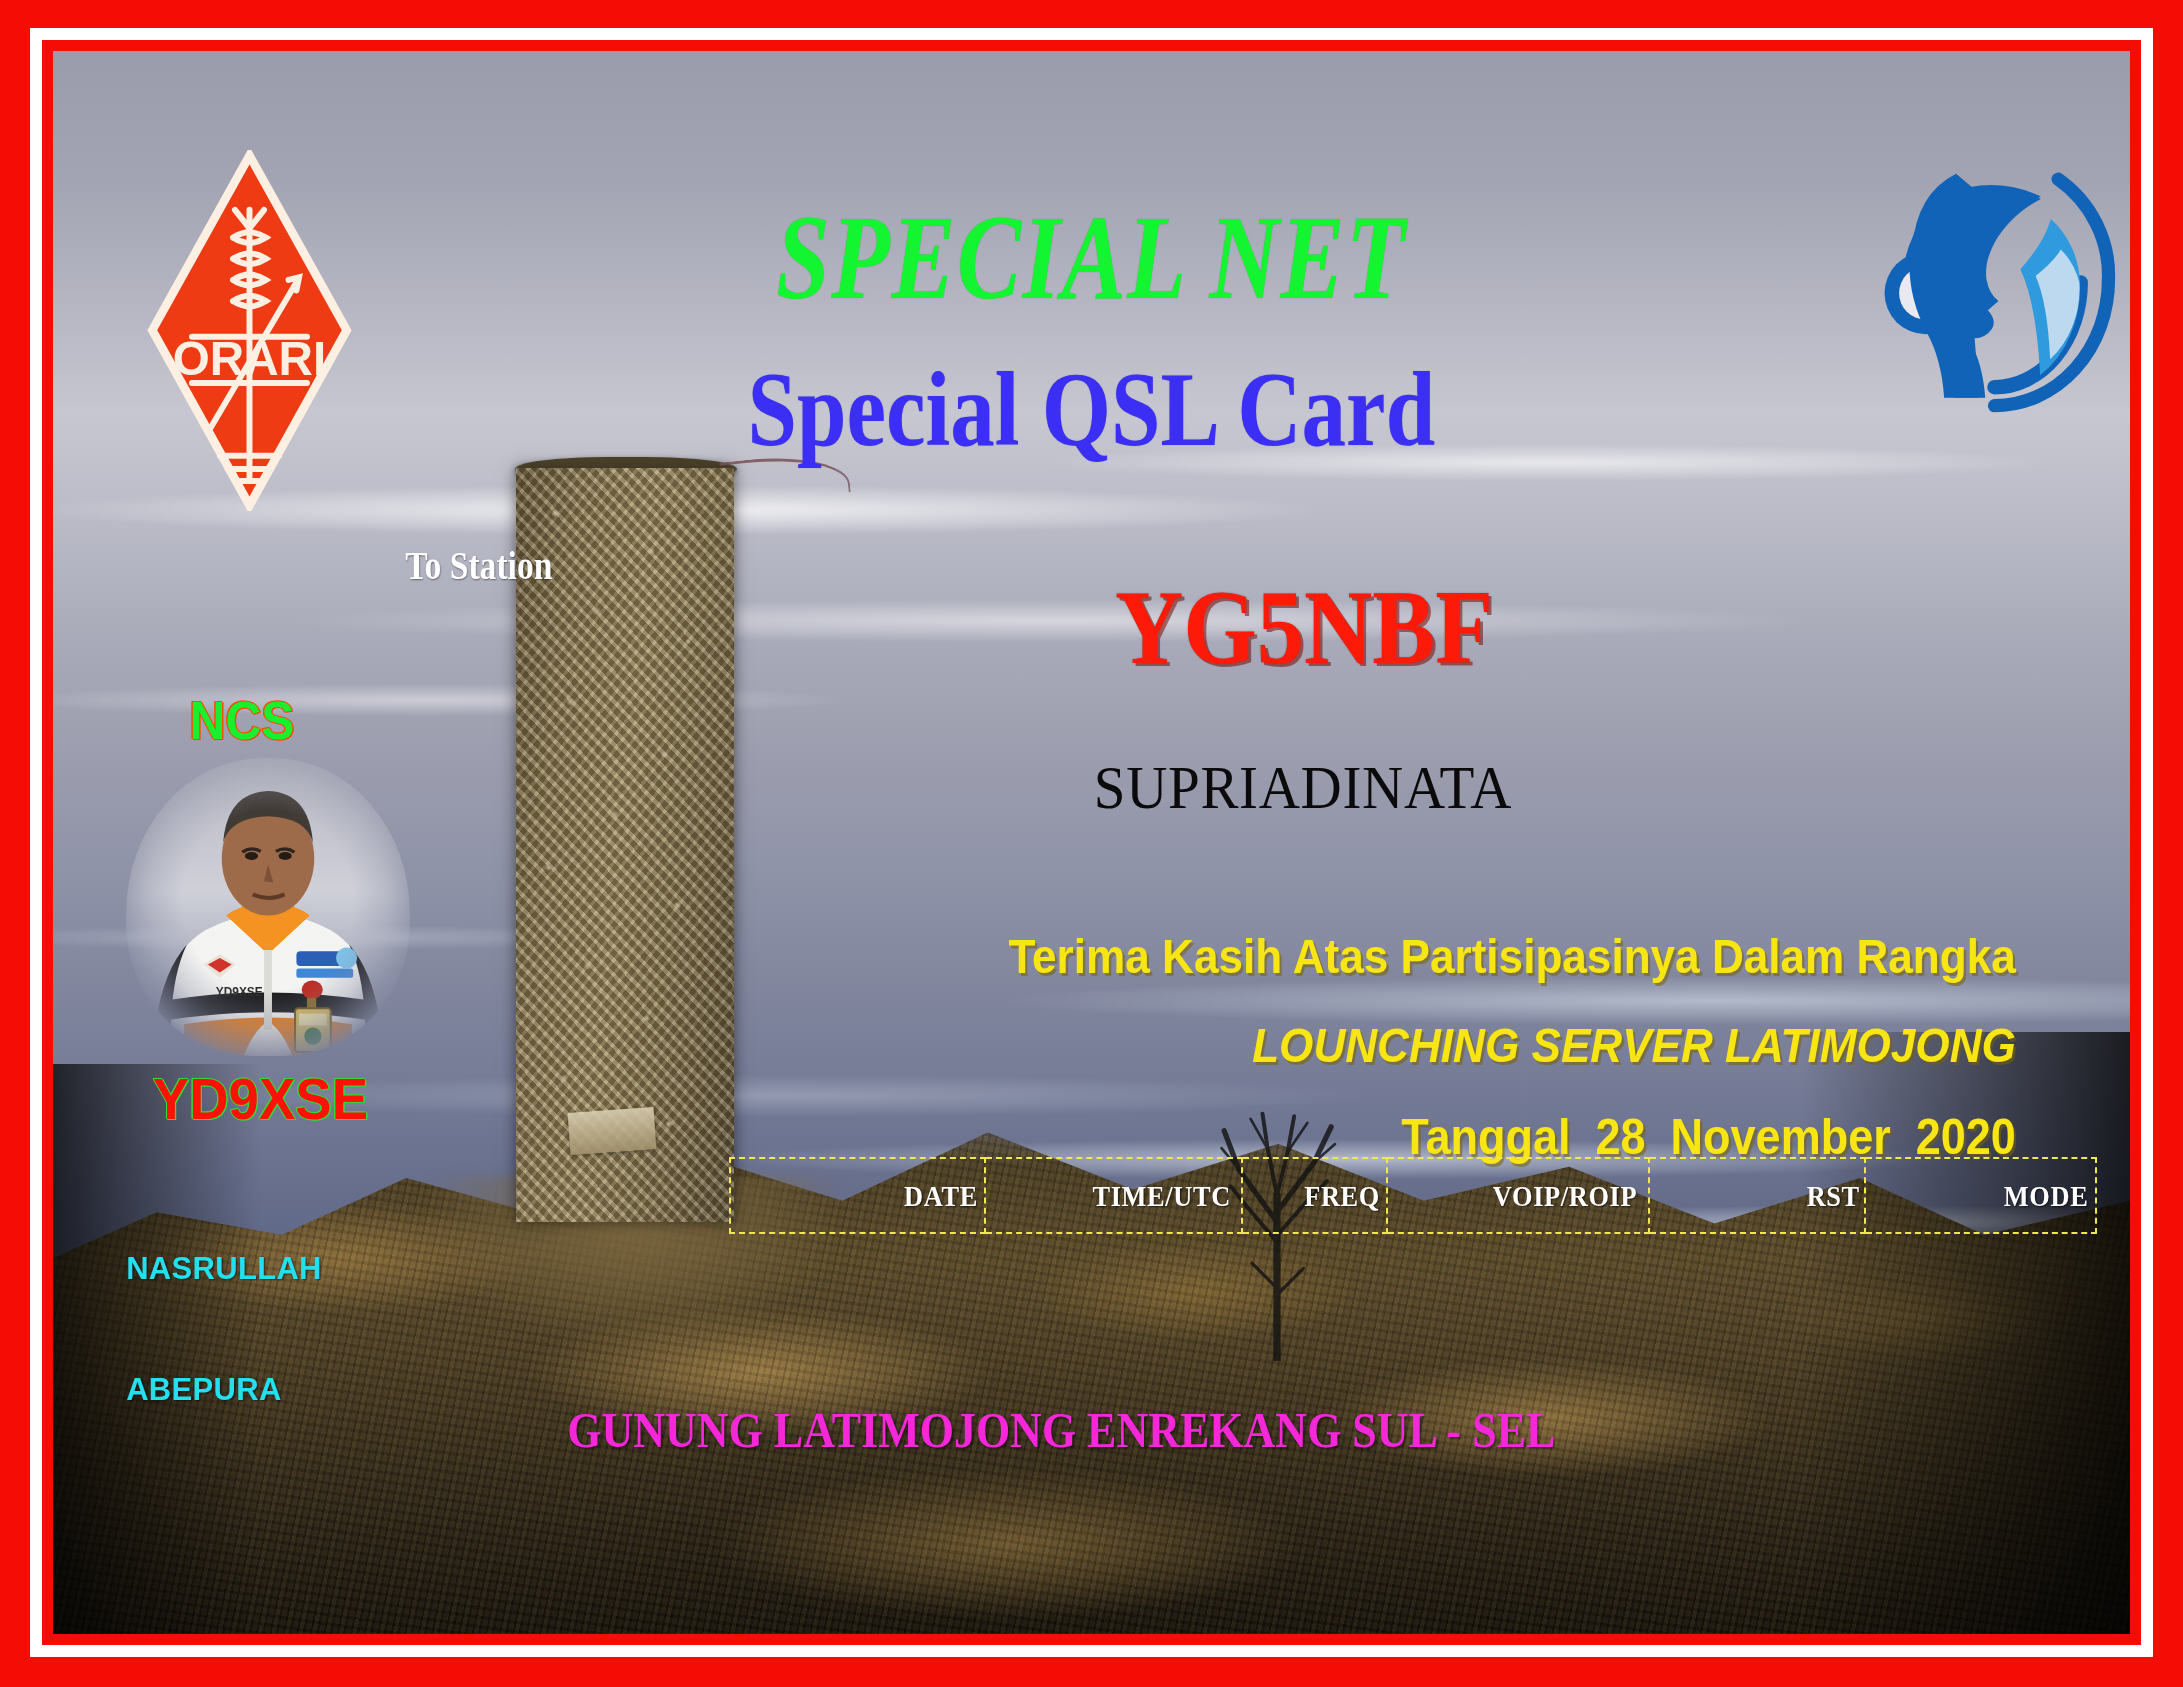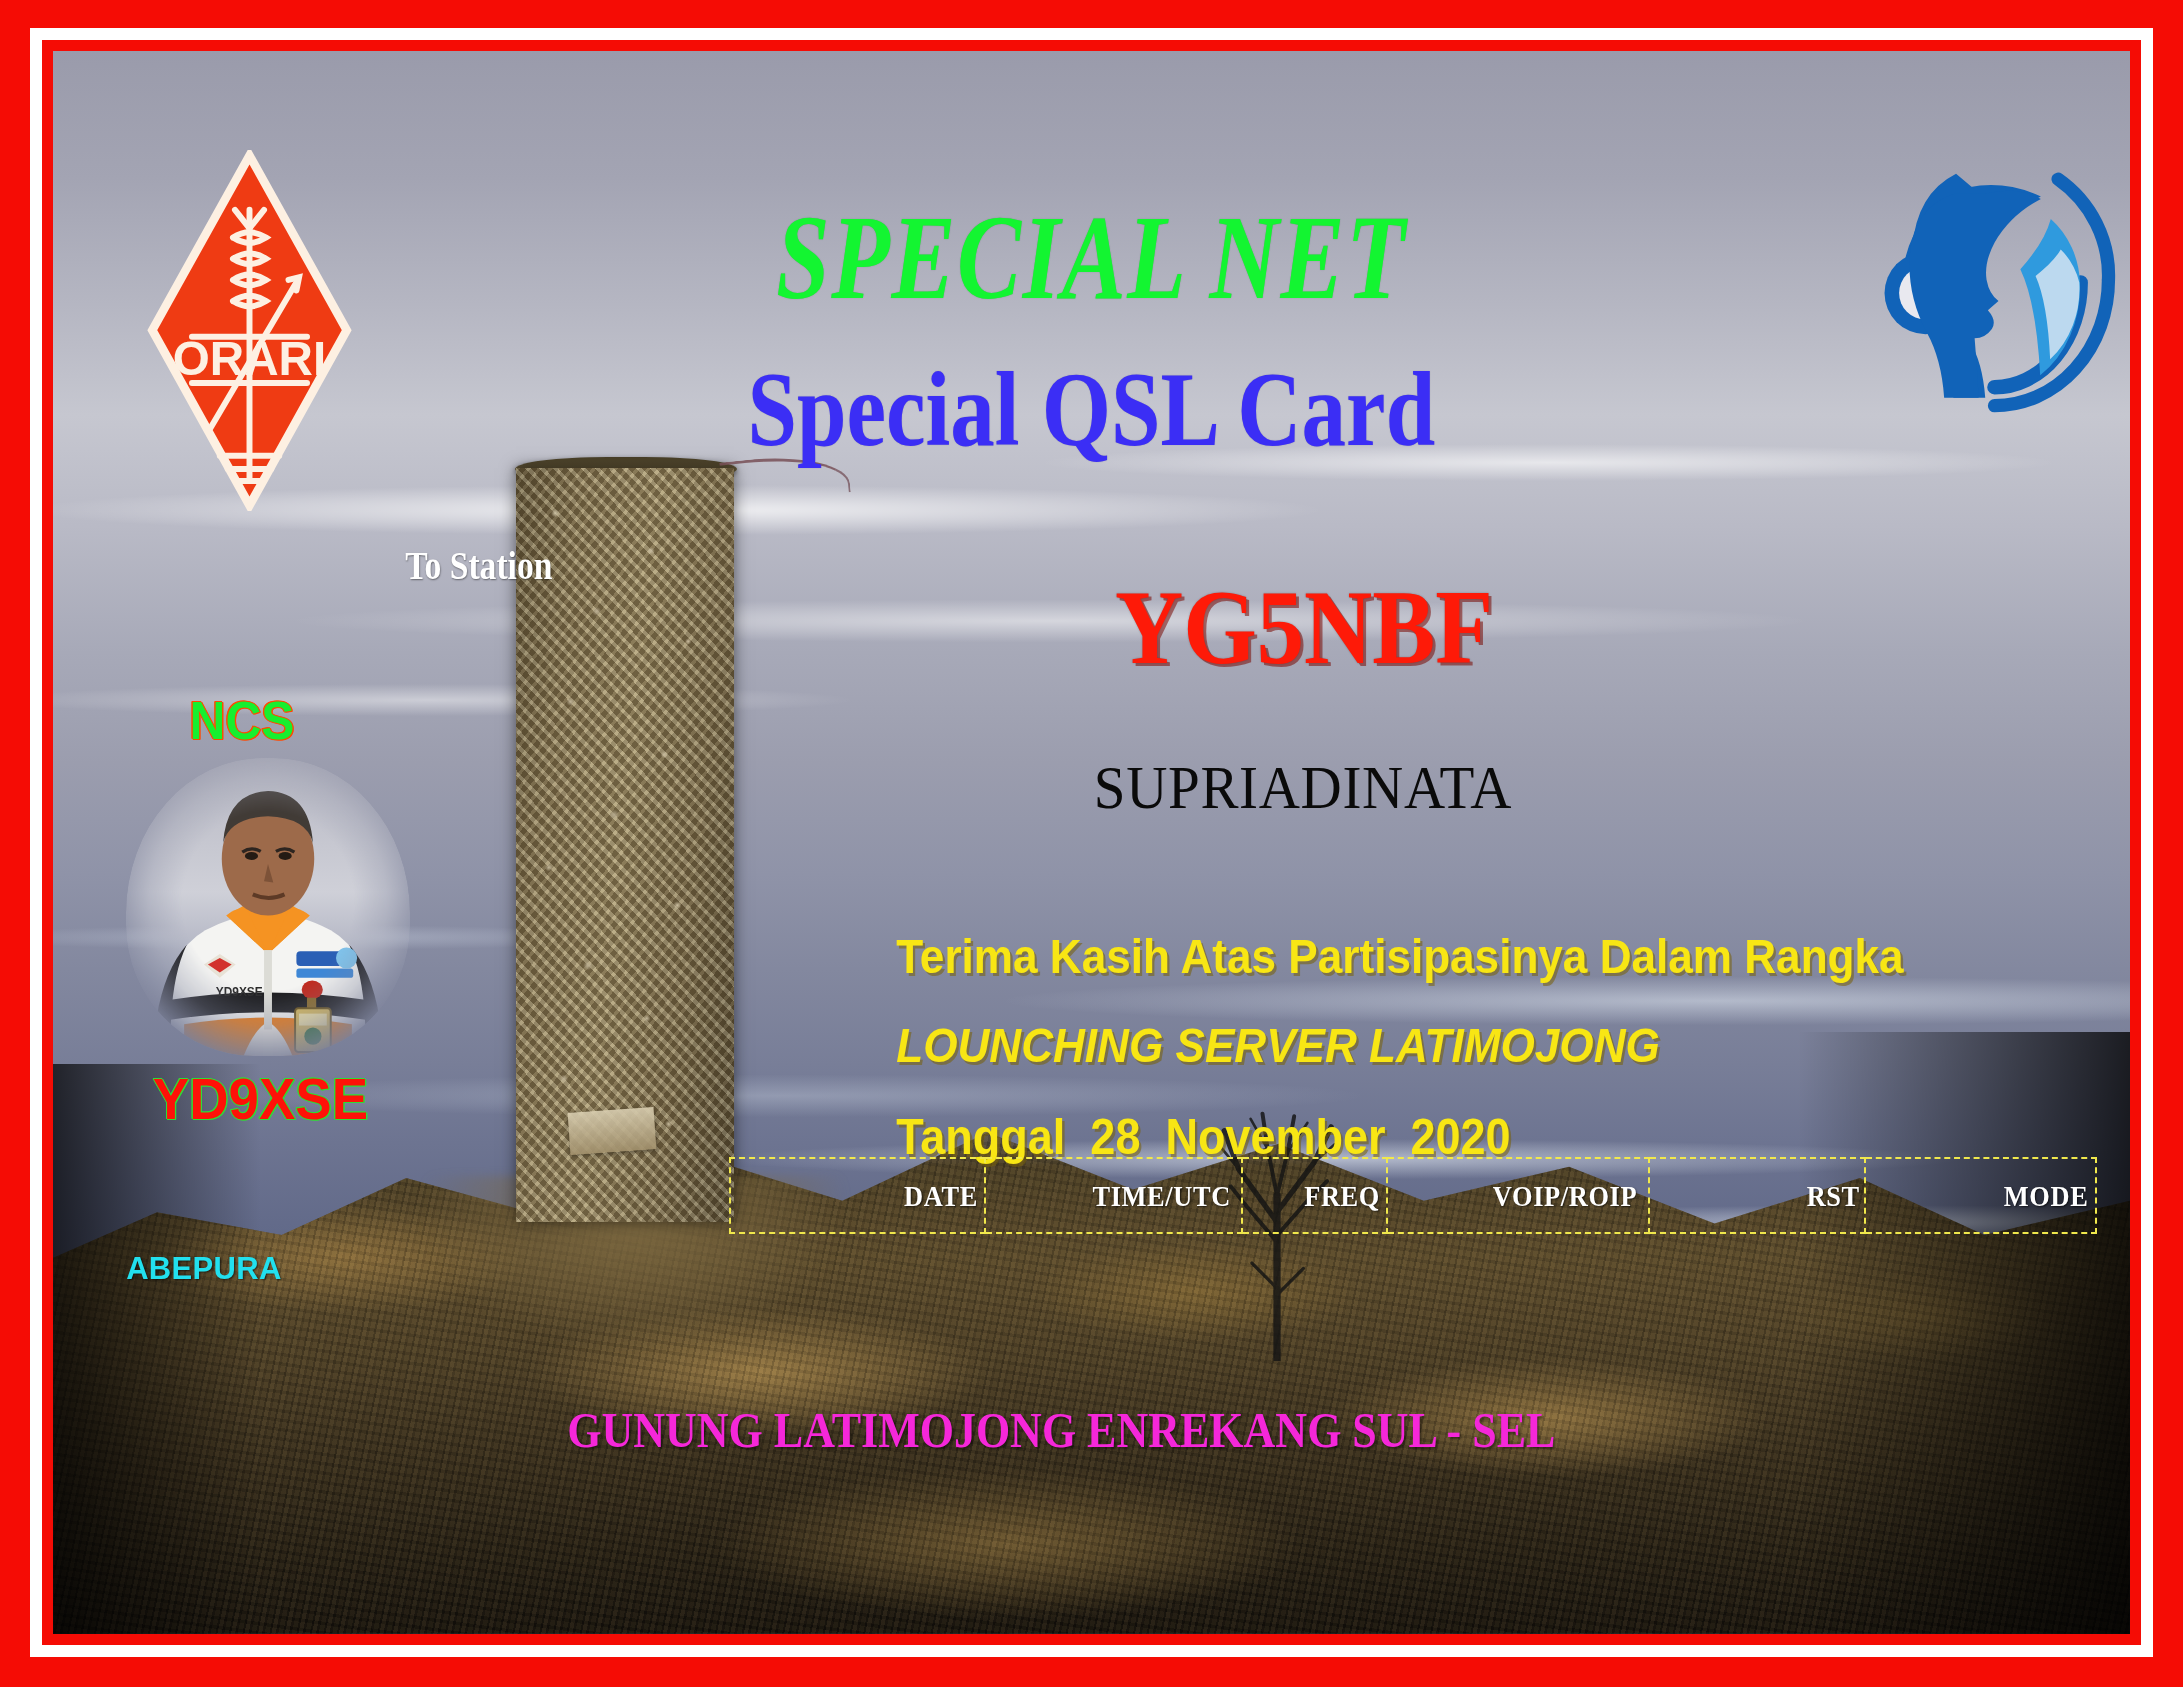--- a/index.html
+++ b/index.html
@@ -134,21 +134,21 @@
 
   .to-station{left:336px;top:490px;font-size:41px;font-weight:bold;color:#ffffff;
         transform:scaleX(.82);text-shadow:0.7px 0.7px 2px rgba(0,0,0,.45);}
 
   .callsign{left:920px;top:516px;width:662px;text-align:center;font-size:105px;font-weight:bold;
         color:#fe1a08;transform:scaleX(.90);
         text-shadow:3.3px 3.3px 0 rgba(120,10,4,.55), 0 0 2px rgba(0,0,0,.3);}
   .opname{left:853px;top:701px;width:794px;text-align:center;font-size:62px;color:#0a0a0a;
         transform:scaleX(.92);letter-spacing:0.7px;}
 
-  .thanks-wrap{left:781px;top:853px;width:1244px;text-align:left;
+  .thanks-wrap{left:781px;top:853px;width:1244px;text-align:right;
         font-family:"Liberation Sans",sans-serif;color:#f8e614;}
   .thanks-l1{font-size:49px;font-weight:bold;transform:scaleX(.90);
         text-shadow:2.6px 2.6px 0 rgba(120,96,10,.55);}
   .thanks-l2{font-size:49px;font-weight:bold;font-style:italic;transform:scaleX(.90);
         margin-top:9.3px;text-shadow:2.6px 2.6px 0 rgba(120,96,10,.55);}
   .thanks-l3{font-size:50px;font-weight:bold;transform:scaleX(.90);margin-top:10.6px;
         text-shadow:2.6px 2.6px 0 rgba(120,96,10,.55);}
 
   .ncs{left:132px;top:638px;font-size:54px;font-weight:bold;
         font-family:"Liberation Sans",sans-serif;color:#17ef2f;transform:scaleX(.92);
@@ -340,20 +340,21 @@
          <rect x="274" y="362" width="14" height="18" fill="#8a6b2a"></rect>
          <rect x="256" y="378" width="54" height="66" rx="5" fill="#d8bb5e" stroke="#6d5518" stroke-width="3"></rect>
          <rect x="262" y="386" width="42" height="18" fill="#efe2a8"></rect>
          <circle cx="283" cy="420" r="13" fill="#2f6f35"></circle>
        </svg>
      </div>
 
      <div class="abs opcall">YD9XSE</div>
 
      <div class="abs addr">
+       <div>NASRULLAH</div>
        <div>ABEPURA</div>
        
        
        
      </div>
 
      <table id="qso-table">
        <tbody>
               <tr class="hdr">
          <td style="width:257px"><span>DATE</span></td>

